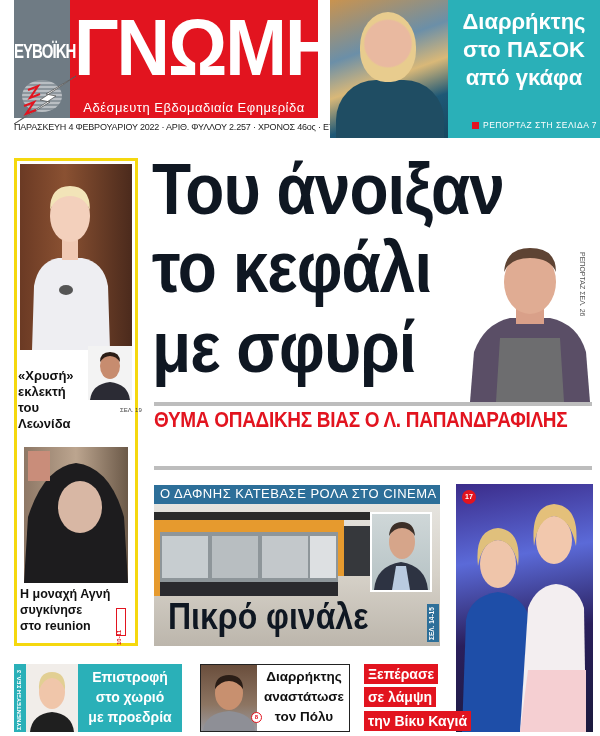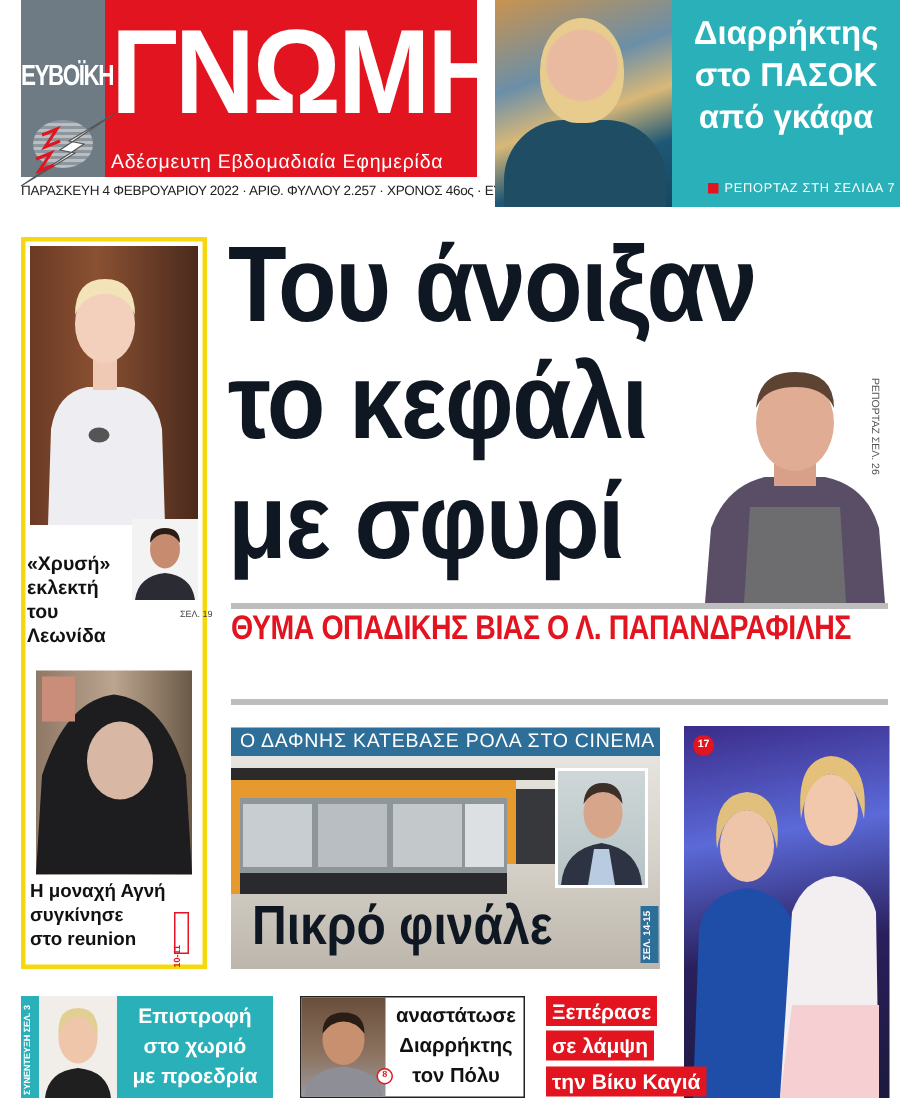--- a/index.html
+++ b/index.html
@@ -4,21 +4,21 @@
 <style>
   * { margin: 0; padding: 0; box-sizing: border-box; }
   body { width: 600px; height: 736px; background: #ffffff; position: relative; overflow: hidden; font-family: "Liberation Sans", sans-serif; }
   .abs { position: absolute; }
 
   
   .mast-grey { left: 14px; top: 0; width: 56px; height: 118px; background: #6f7b84; }
   .mast-red { left: 70px; top: 0; width: 248px; height: 118px; background: #e2141f; }
   .mast-evoiki { left: 14px; top: 42px; width: 56px; text-align: center; color: #fff; font-size: 15px; font-weight: bold; letter-spacing: -1px; transform: scaleY(1.3); }
   .mast-logo { left: 74px; top: 8px; width: 240px; text-align: center; color: #fff; font-size: 74px; font-weight: bold; letter-spacing: -2px; line-height: 80px; transform: scaleY(1.08); }
-  .mast-sub { left: 74px; top: 100px; width: 240px; text-align: left; color: #fff; font-size: 13px; letter-spacing: 0.5px; }
+  .mast-sub { left: 74px; top: 100px; width: 240px; text-align: center; color: #fff; font-size: 13px; letter-spacing: 0.5px; }
   .mast-globe { left: 22px; top: 80px; width: 40px; height: 32px; border-radius: 50%; background: repeating-linear-gradient(0deg, #b9bec3 0 2px, #8d969d 2px 4px); }
   .mast-bolt { left: 10px; top: 72px; width: 70px; height: 55px; }
   .mast-date { left: 14px; top: 122px; width: 310px; font-size: 9px; color: #222; letter-spacing: -0.2px; white-space: nowrap; }
 
   
   .tr-photo { left: 330px; top: 0; width: 118px; height: 138px; background: linear-gradient(160deg, #c9934f 0%, #6b8fa8 35%, #d9b878 55%, #1e5876 75%, #17475f 100%); }
   .tr-face { left: 360px; top: 12px; width: 56px; height: 70px; border-radius: 50% 50% 45% 45%; background: radial-gradient(circle at 50% 45%, #e9b9a0 0 48%, #e8cc8e 52% 100%); }
   .tr-body { left: 336px; top: 80px; width: 108px; height: 58px; border-radius: 40px 40px 0 0; background: #1f4d63; }
   .tr-box { left: 448px; top: 0; width: 152px; height: 138px; background: #2ab0b8; }
   .tr-title { left: 448px; top: 8px; width: 152px; text-align: center; color: #fff; font-size: 22px; font-weight: bold; line-height: 28px; }
@@ -223,17 +223,17 @@
 
 <div class="abs bt2-box"></div>
 <div class="abs bt2-photo">
   <svg width="56" height="66" viewBox="0 0 56 66">
     <path d="M2,66 Q4,48 28,46 Q52,48 54,66 Z" fill="#8e8f96"></path>
     <ellipse cx="28" cy="28" rx="14" ry="17" fill="#c8906f"></ellipse>
     <path d="M14,24 Q14,10 28,10 Q42,10 42,24 Q36,16 28,16 Q20,16 14,24 Z" fill="#2a1d16"></path>
   </svg>
 </div>
 <div class="abs bt2-text">
+  <div>Διαρρήκτης</div>
   <div>αναστάτωσε</div>
-  <div>Διαρρήκτης</div>
   <div>τον Πόλυ</div>
 </div>
 <div class="abs bt2-pg">8</div>
 
 </body></html>

